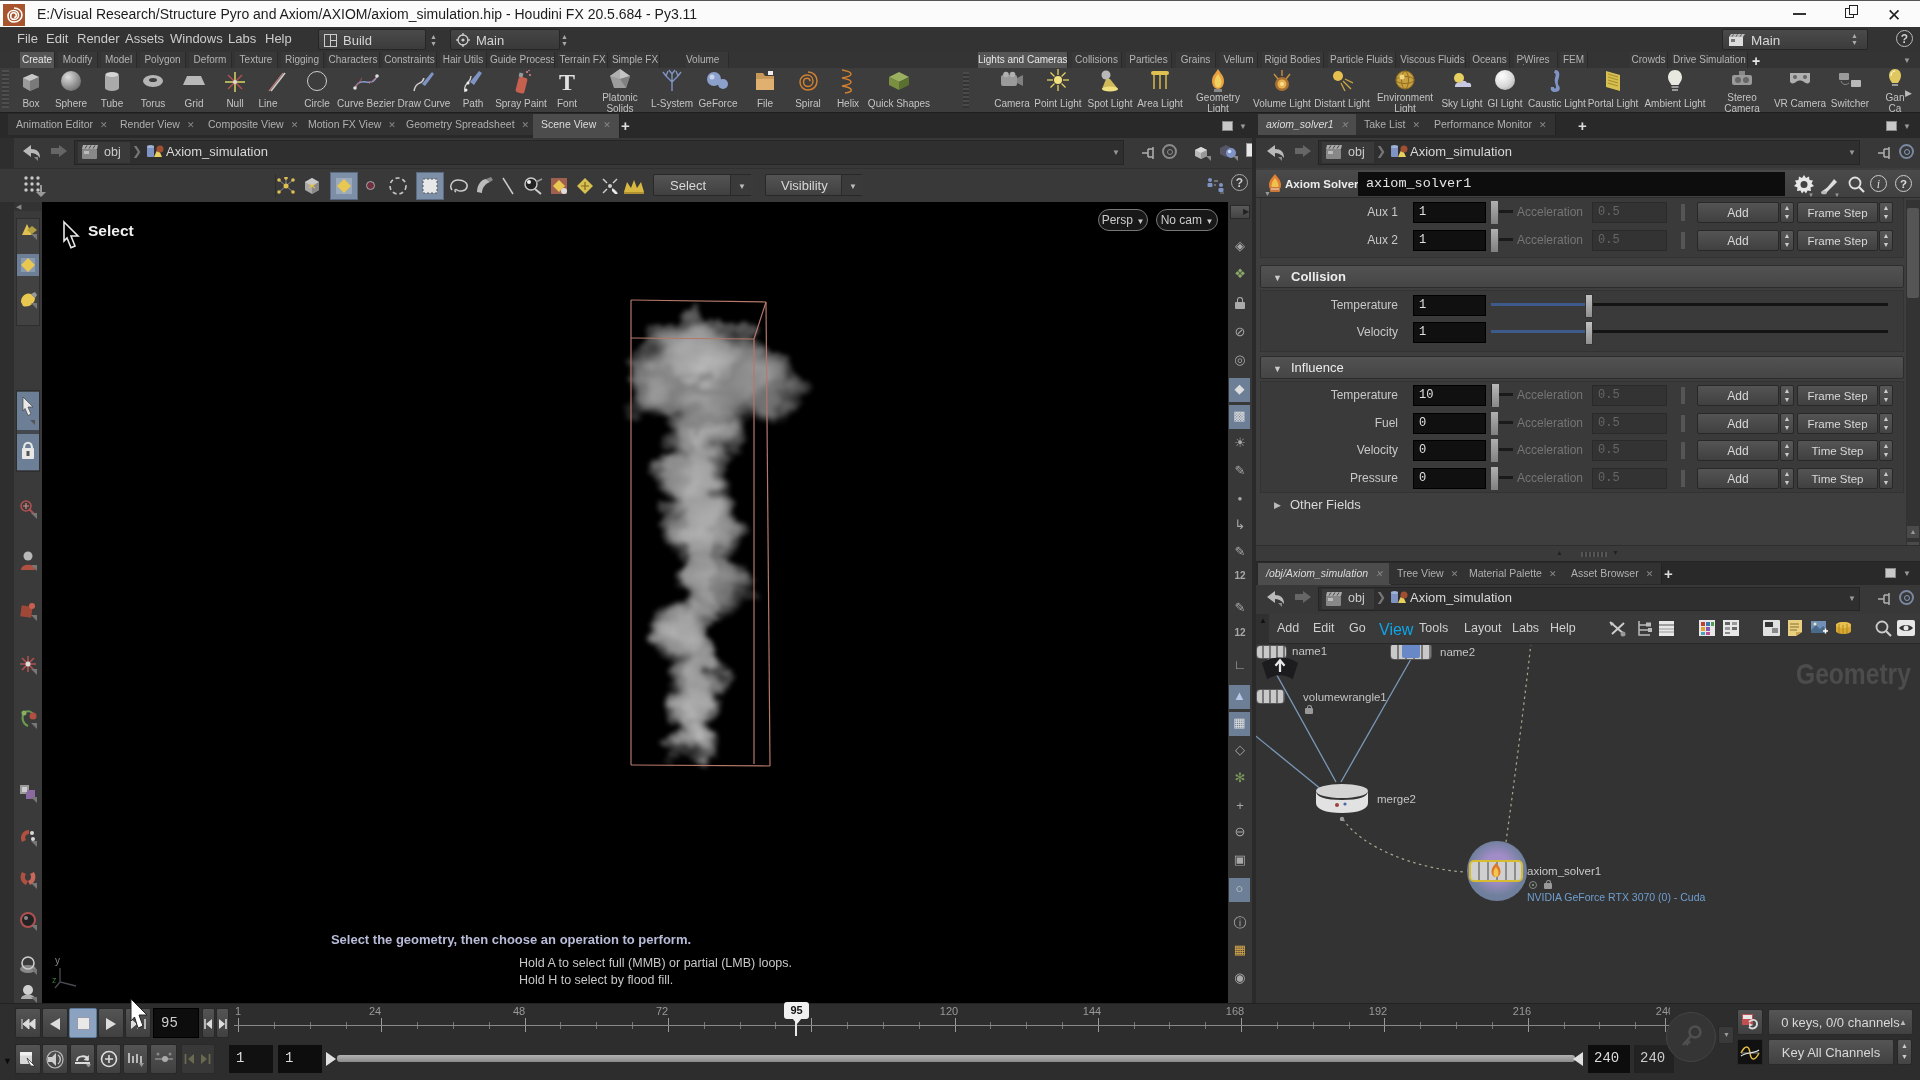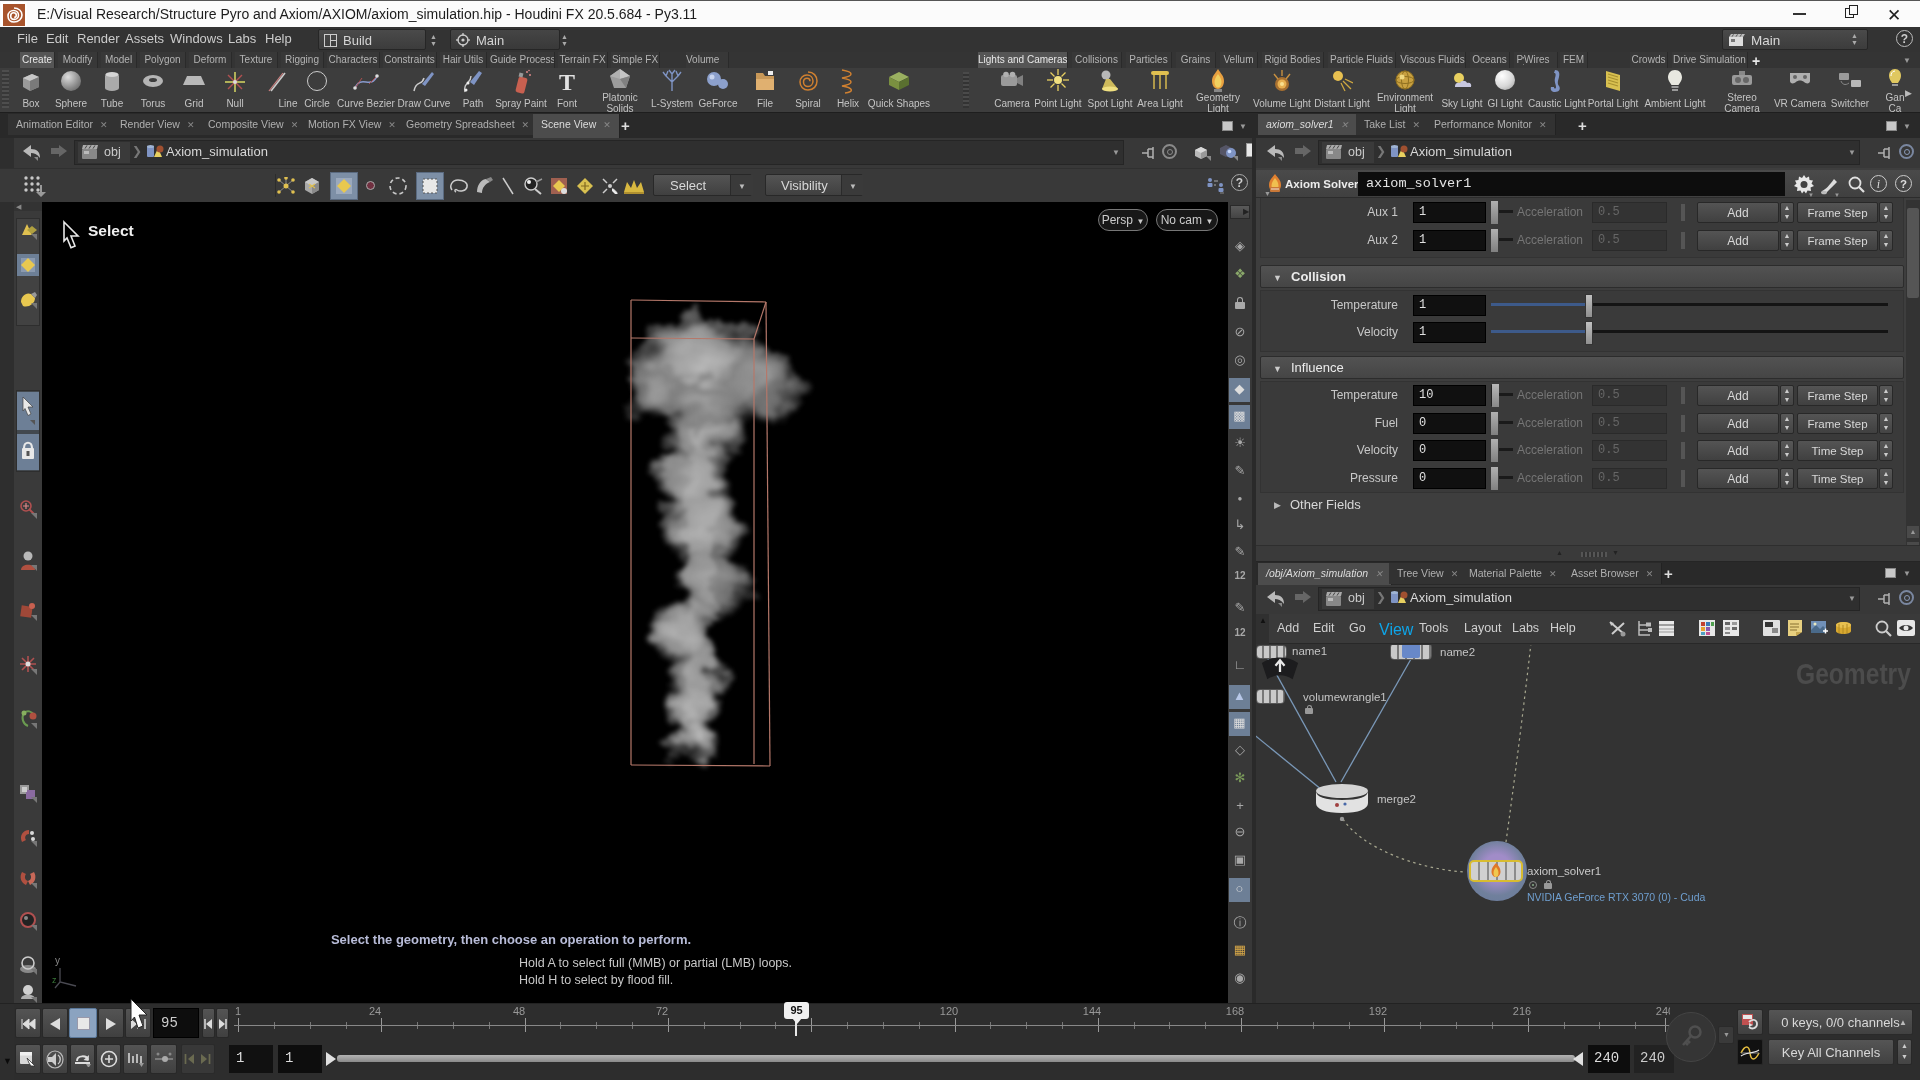--- a/index.html
+++ b/index.html
@@ -149,21 +149,21 @@
         <line x1="1" y1="12" x2="21" y2="12" stroke="#cfcf60" stroke-width="1.6"></line>
         <line x1="4" y1="5" x2="18" y2="19" stroke="#b05050" stroke-width="1.4"></line>
         <line x1="18" y1="5" x2="4" y2="19" stroke="#b05050" stroke-width="1.4"></line>
         <circle cx="11" cy="12" r="2" fill="#ddd"></circle>
       </svg>
       <div class="tl" style="left:190px;top:30px;width:90px">Null</div>
       <svg class="a" style="left:266px;top:2px" width="20" height="24" viewBox="0 0 20 24">
         <line x1="3" y1="21" x2="17" y2="3" stroke="#d08080" stroke-width="1.2"></line>
         <line x1="5" y1="21" x2="19" y2="3" stroke="#ccc" stroke-width="1.6"></line>
       </svg>
-      <div class="tl" style="left:242px;top:30px;width:92px">Line</div>
+      <div class="tl" style="left:222px;top:30px;width:92px">Line</div>
       <div class="a" style="left:307px;top:3px;width:20px;height:20px;border-radius:50%;border:1.6px solid #ccc"></div>
       <div class="tl" style="left:272px;top:30px;width:90px">Circle</div>
       <svg class="a" style="left:353px;top:2px" width="26" height="24" viewBox="0 0 26 24">
         <path d="M2 18 C8 4 18 20 24 6" stroke="#8899cc" stroke-width="1.6" fill="none"></path>
         <line x1="2" y1="18" x2="9" y2="8" stroke="#b05050" stroke-width="1"></line>
         <line x1="24" y1="6" x2="16" y2="14" stroke="#b05050" stroke-width="1"></line>
         <circle cx="2" cy="18" r="1.8" fill="#ddd"></circle>
         <circle cx="24" cy="6" r="1.8" fill="#ddd"></circle>
       </svg>
       <div class="tl" style="left:321px;top:30px;width:90px">Curve Bezier</div>

